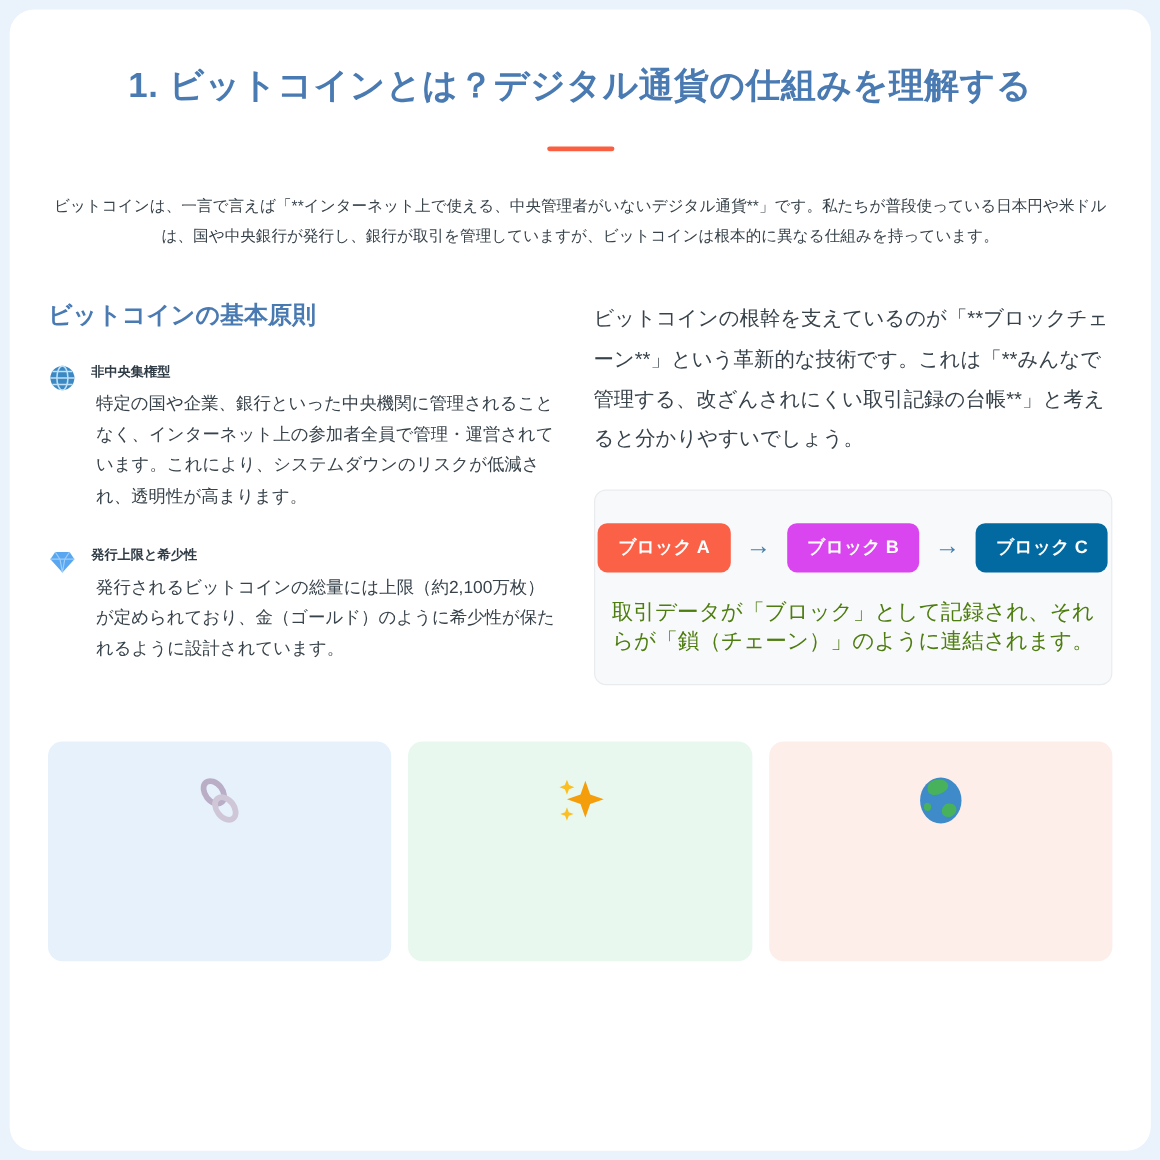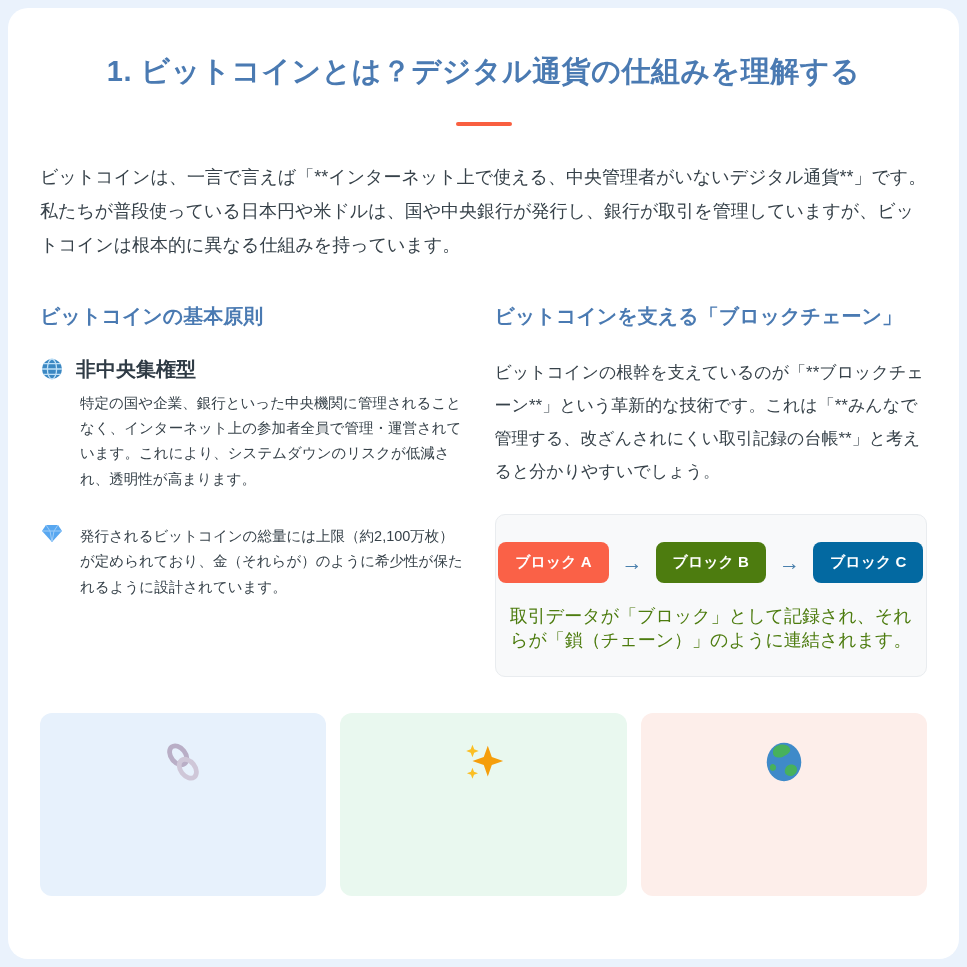--- a/index.html
+++ b/index.html
@@ -27,53 +27,53 @@
     margin:0;
   }
   .divider {
     width:56px; height:4px; border-radius:2px;
     background:#f95f40;
     margin:30px auto 0 auto;
   }
   .intro {
     max-width:905px;
     margin:34px auto 0 auto;
-    text-align:left;
-    font-size:18px;
+    text-align:center;
+    font-size:13px;
     line-height:1.9;
   }
   
   .columns { display:flex; gap:22px; margin-top:40px; }
   .col { flex:1; min-width:0; }
   .col-heading {
     color:#4a7ab2;
     font-size:20px;
     font-weight:bold;
     margin:0 0 26px 0;
   }
   .principle { display:flex; gap:12px; margin-bottom:24px; }
   .principle .p-icon { width:24px; height:24px; flex:0 0 24px; margin-top:1px; }
-  .p-title { font-size:20px; font-weight:bold; color:#2f3b45; margin:0 0 8px 0; }
+  .p-title { font-size:11px; font-weight:bold; color:#2f3b45; margin:0 0 8px 0; }
   .p-body  { font-size:14.5px; line-height:1.75; margin:4px; }
   .bc-paragraph { font-size:17px; line-height:1.95; margin:0 0 26px 0; }
   
   .diagram {
     background:#f8f9fa;
     border:1px solid #e9ecef;
     border-radius:10px;
     padding:27px 14px 24px 14px;
     text-align:center;
   }
   .blocks-row { display:flex; align-items:center; justify-content:center; gap:13px; }
   .block {
     color:#fff; font-weight:bold; font-size:15px;
     padding:11px 17px; border-radius:8px; white-space:nowrap;
   }
   .block-a { background:#fa6147; }
-  .block-b { background:#4d7c0f; }
+  .block-b { background:#d946ef; }
   .block-c { background:#0369a1; }
   .arrow { color:#4a80ad; font-size:21px; font-weight:bold; }
   .diagram-caption { margin-top:21px; font-size:18px; color:#4d7c0f; }
   
   .features-heading {
     text-align:center; color:#4a7ab2;
     font-size:20px; font-weight:bold;
     margin:50px 0 0 0;
   }
   .cards-row { display:flex; gap:14px; margin-top:36px; }
@@ -121,27 +121,27 @@
 
 
       <div class="principle">
         <span class="p-icon">
           <svg viewBox="0 0 24 24" width="24" height="24">
             <path d="M6 4h12l4 6-10 11L2 10z" fill="#58a7f0"></path>
             <path d="M2 10h20 M6 4l4 6 2 11 M18 4l-4 6-2 11" stroke="#9ecdf8" stroke-width="1" fill="none"></path>
           </svg>
         </span>
         <div>
-          <p class="p-body">発行されるビットコインの総量には上限（約2,100万枚）が定められており、金（それらが）のように希少性が保たれるように設計されています。</p>
+          <p class="p-title">発行上限と希少性</p>
+          <p class="p-body">発行されるビットコインの総量には上限（約2,100万枚）が定められており、金（ゴールド）のように希少性が保たれるように設計されています。</p>
         </div>
       </div>
     </div>
 
     <div class="col">
-      <h2 class="col-heading">ビットコインを支える「ブロックチェーン」</h2>
       <p class="bc-paragraph">ビットコインの根幹を支えているのが「**ブロックチェーン**」という革新的な技術です。これは「**みんなで管理する、改ざんされにくい取引記録の台帳**」と考えると分かりやすいでしょう。</p>
 
       <div class="diagram">
         <div class="blocks-row">
           <span class="block block-a">ブロック A</span>
           <span class="arrow">→</span>
           <span class="block block-b">ブロック B</span>
           <span class="arrow">→</span>
           <span class="block block-c">ブロック C</span>
         </div>

